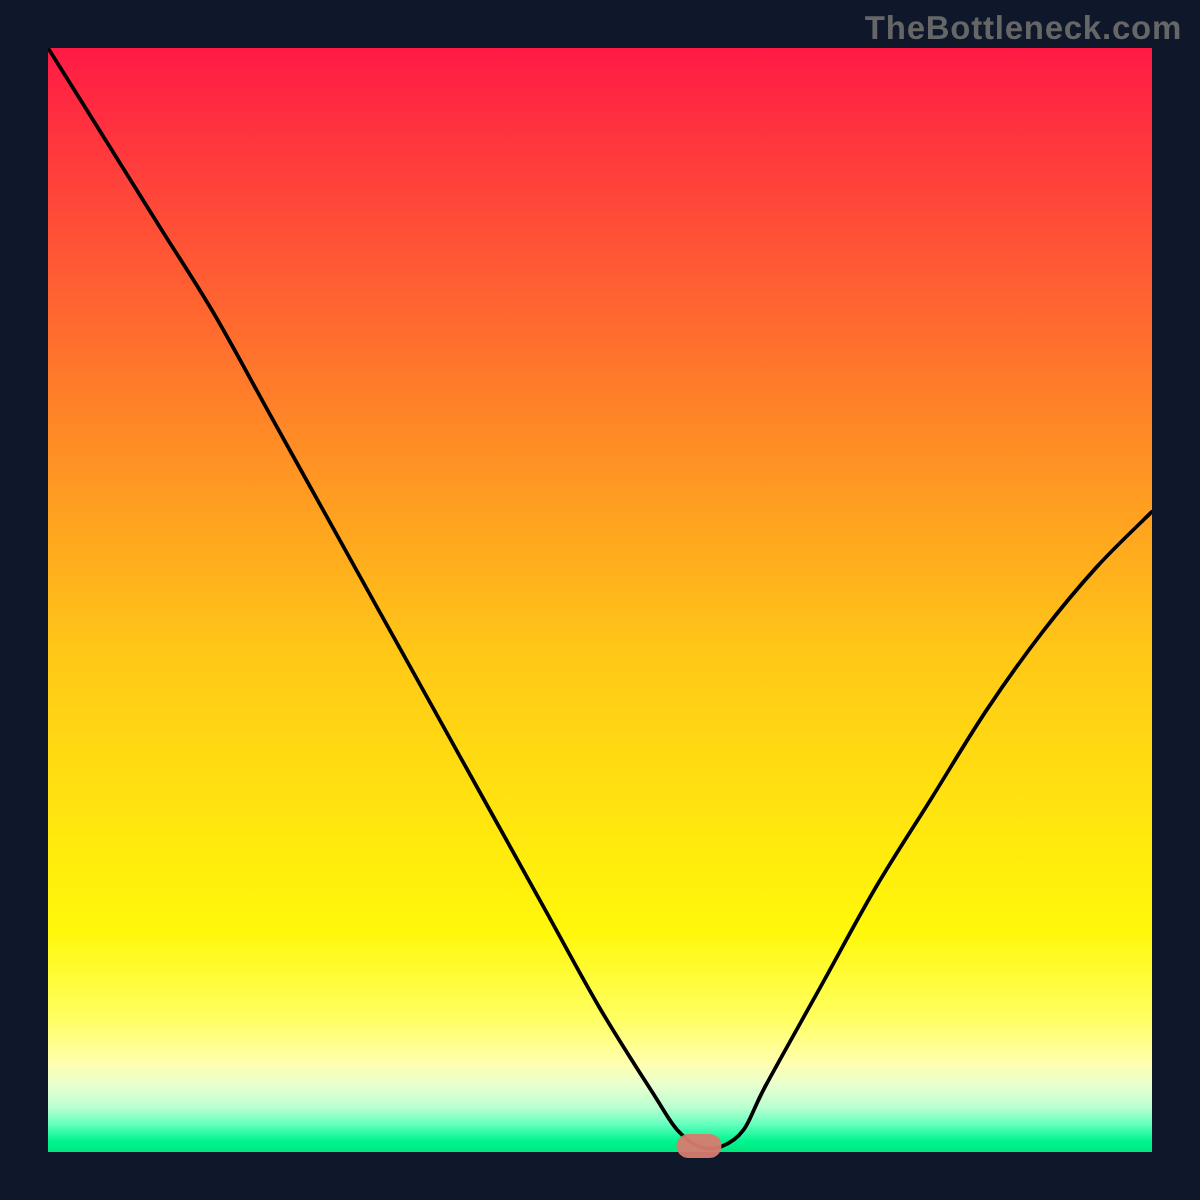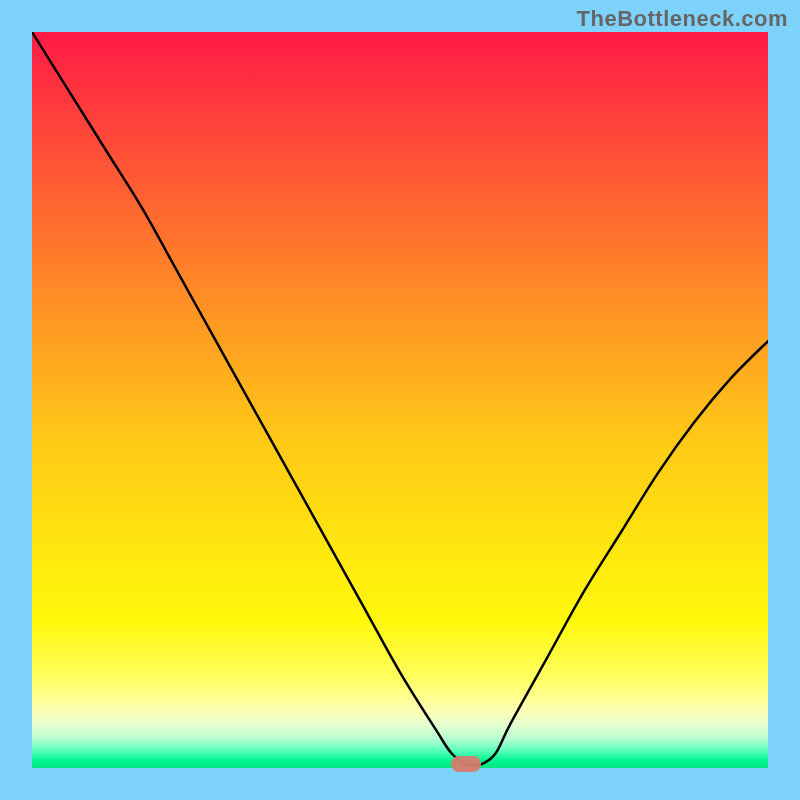--- a/index.html
+++ b/index.html
@@ -8,21 +8,21 @@
     width: 800px;
     height: 800px;
     background: #000;
     font-family: Arial, Helvetica, sans-serif;
     overflow: hidden;
   }
   .stage {
     position: relative;
     width: 800px;
     height: 800px;
-    background: #7dd3fc;
+    background: #0f172a;
   }
   .attribution {
     position: absolute;
     top: 6px;
     right: 12px;
     font-size: 22px;
     font-weight: 600;
     color: #666;
     letter-spacing: 0.5px;
   }

